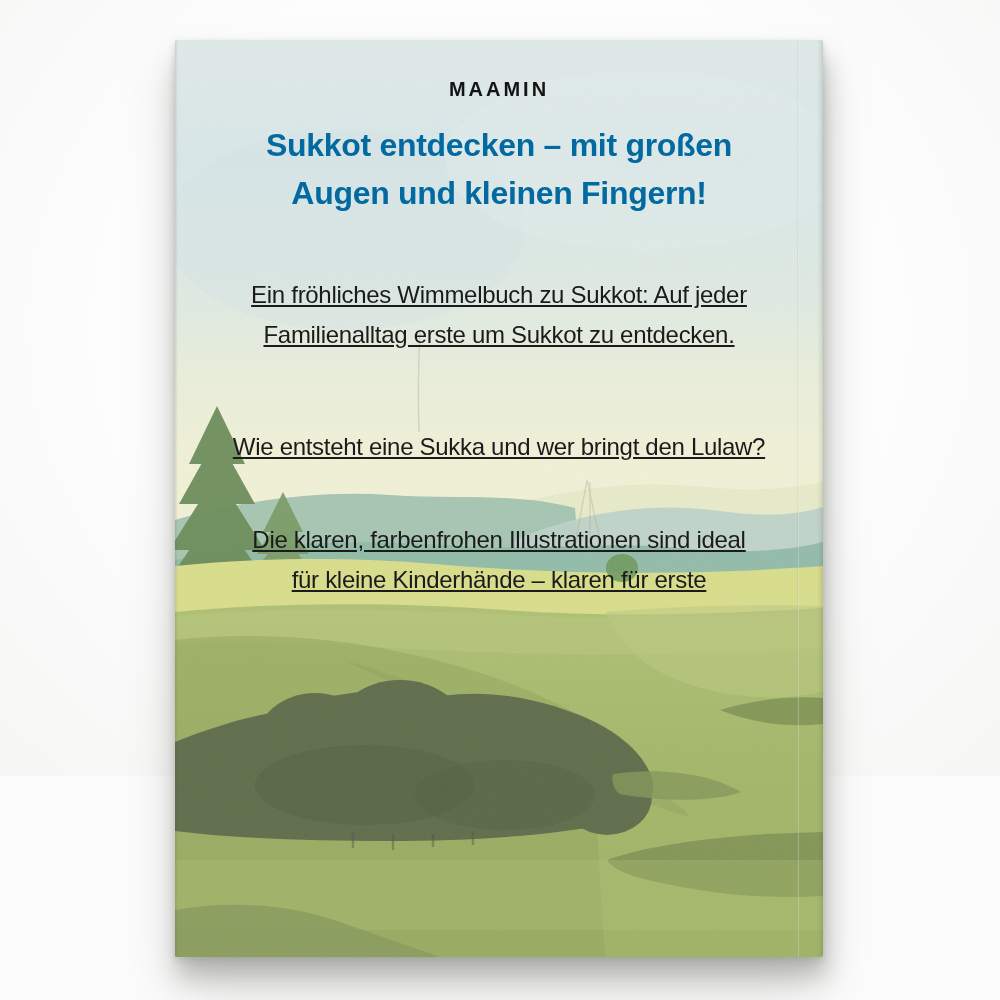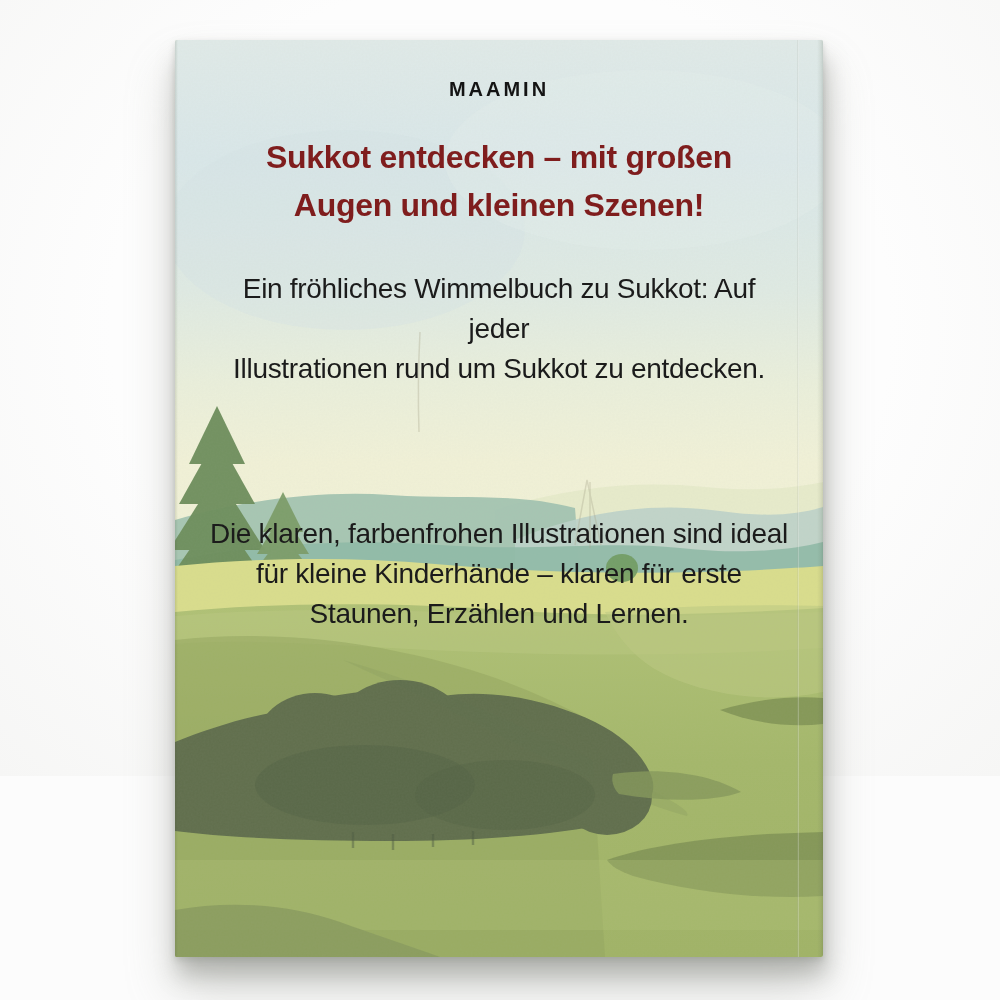--- a/index.html
+++ b/index.html
@@ -28,27 +28,27 @@
   .page-edge{position:absolute;top:0;right:0;width:6px;height:100%;
     background:linear-gradient(to right,rgba(255,255,255,0),rgba(90,100,80,.10) 65%,rgba(60,70,50,.17));}
   .cover-crease{position:absolute;top:0;right:24px;width:2px;height:100%;
     background:linear-gradient(to right,rgba(70,80,60,.11),rgba(255,255,255,.32));}
   .content{position:absolute;inset:0;text-align:center;color:#1b1b1b;}
   .brand{
     position:absolute;top:38px;left:0;right:0;
     font-size:20px;font-weight:bold;letter-spacing:3px;color:#141414;
   }
   .title{
-    position:absolute;top:77px;left:0;right:0;margin:16px;
-    font-size:32px;line-height:48px;font-weight:bold;letter-spacing:-.3px;color:#7f1d1d;
+    position:absolute;top:77px;left:0;right:0;margin:4px;
+    font-size:32px;line-height:48px;font-weight:bold;letter-spacing:-.3px;color:#0369a1;
   }
   .title span{display:block;}
   .para{
-    position:absolute;left:24px;right:24px;margin:10px;
-    font-size:28px;line-height:40px;letter-spacing:-.3px;font-weight:500;
+    position:absolute;left:24px;right:24px;margin:16px;
+    font-size:24px;line-height:40px;letter-spacing:-.3px;font-weight:500;text-decoration:underline;
   }
   .para span{display:block;}
   .p1{top:219px}
   .p2{top:371px}
   .p3{top:464px}
 </style>
 </head>
 <body>
 
 <div class="stage">
@@ -141,33 +141,35 @@
       <path d="M0 870 C55 860 115 864 165 882 C195 893 235 906 265 917 L0 917 Z" fill="#8a9b5e" opacity="0.9"></path>
 
       <rect x="0" y="0" width="648" height="917" filter="url(#grain)"></rect>
     </svg>
 
     <div class="content">
       <div class="brand">MAAMIN</div>
 
       <h1 class="title">
         <span>Sukkot entdecken – mit großen</span>
-        <span>Augen und kleinen Szenen!</span>
+        <span>Augen und kleinen Fingern!</span>
       </h1>
 
       <p class="para p1">
         <span>Ein fröhliches Wimmelbuch zu Sukkot: Auf jeder</span>
-        <span>Illustrationen rund um Sukkot zu entdecken.</span>
+        <span>Familienalltag erste um Sukkot zu entdecken.</span>
       </p>
 
+      <p class="para p2">
+        <span>Wie entsteht eine Sukka und wer bringt den Lulaw?</span>
+      </p>
 
       <p class="para p3">
         <span>Die klaren, farbenfrohen Illustrationen sind ideal</span>
         <span>für kleine Kinderhände – klaren für erste</span>
-        <span>Staunen, Erzählen und Lernen.</span>
       </p>
     </div>
 
     <div class="cover-crease"></div>
     <div class="page-edge"></div>
     <div class="left-edge"></div>
   </div>
 </div>
 
 </body></html>

